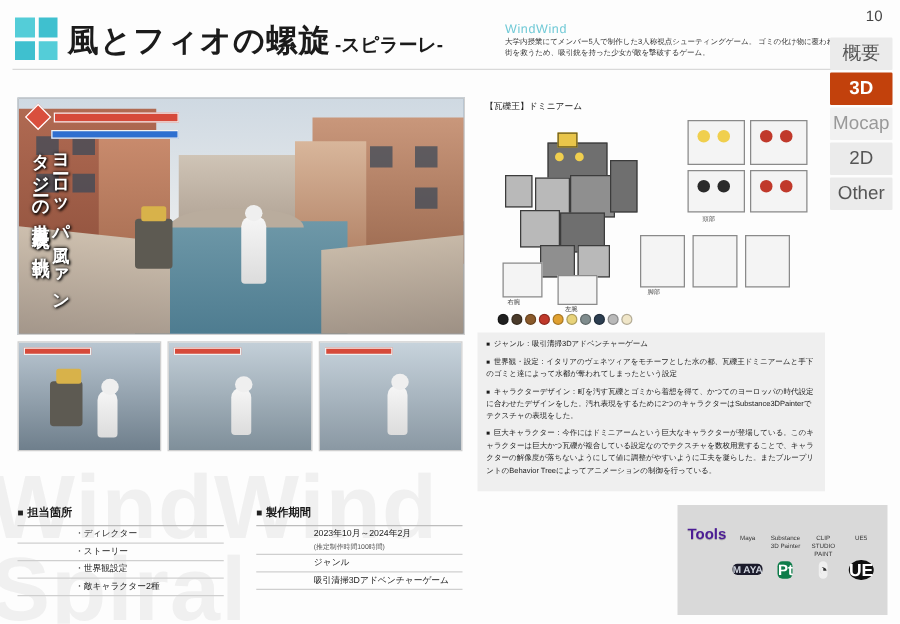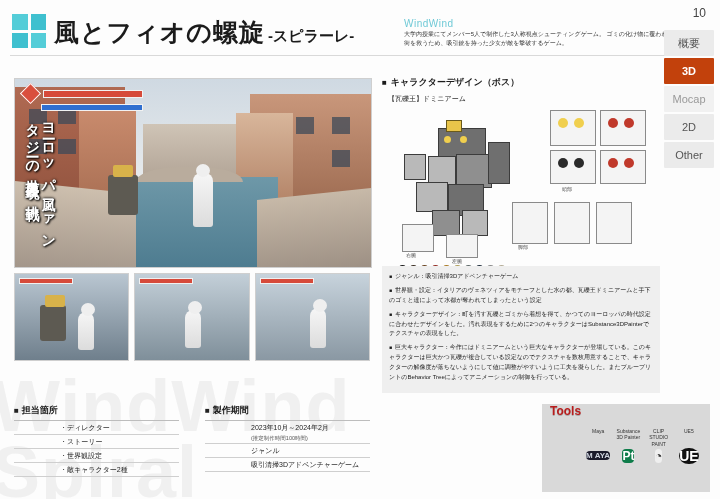--- a/index.html
+++ b/index.html
@@ -109,21 +109,21 @@
     position: absolute;
     right: 6px; top: 30px;
     width: 50px;
     z-index: 4;
   }
   .tab {
     width: 50px;
     height: 26px;
     line-height: 26px;
     text-align: center;
-    font-size: 11px;
+    font-size: 15px;
     color: #555;
     background: #ebebeb;
     margin-bottom: 2px;
     border-radius: 1px;
   }
   .tab.active {
     background: #c2410c;
     color: #ffffff;
     font-weight: bold;
   }
@@ -421,24 +421,24 @@
   .tools {
     position: absolute;
     left: 542px; top: 404px;
     width: 168px;
     height: 88px;
     background: #d9d9d9;
     z-index: 2;
   }
   .tools-title {
     position: absolute;
-    left: 8px; top: 0;
+    left: 8px; top: 16px;
     font-size: 12px;
     font-weight: bold;
-    color: #b91c1c;
+    color: #4c1d95;
     text-shadow: 0 1px 0 #aaa;
   }
   .tool-list {
     position: absolute;
     left: 6px; top: 24px;
     right: 6px;
     display: flex;
     justify-content: space-between;
     margin-left: 35px;
   }
@@ -566,21 +566,20 @@
     <div class="info-col">
       <div class="info-head">製作期間</div>
       <span class="info-line">2023年10月～2024年2月</span>
       <span class="info-sub">(推定制作時間100時間)</span>
       <span class="info-line">ジャンル</span>
       <span class="info-line info-foot">吸引清掃3Dアドベンチャーゲーム</span>
     </div>
   </div>
 
   <div class="right-col">
-    <div class="sec-head">キャラクターデザイン（ボス）</div>
     <div class="boss-label">【瓦礫王】ドミニアーム</div>
 
     <div class="art-box">
 
       <div class="blk d" style="left:56px; top:22px; width:46px; height:34px;"></div>
       <div class="blk l" style="left:46px; top:50px; width:26px; height:30px;"></div>
       <div class="blk" style="left:74px; top:48px; width:34px; height:32px;"></div>
       <div class="blk l" style="left:34px; top:76px; width:30px; height:28px;"></div>
       <div class="blk d" style="left:66px; top:78px; width:34px; height:30px;"></div>
       <div class="blk" style="left:50px; top:104px; width:26px; height:24px;"></div>

